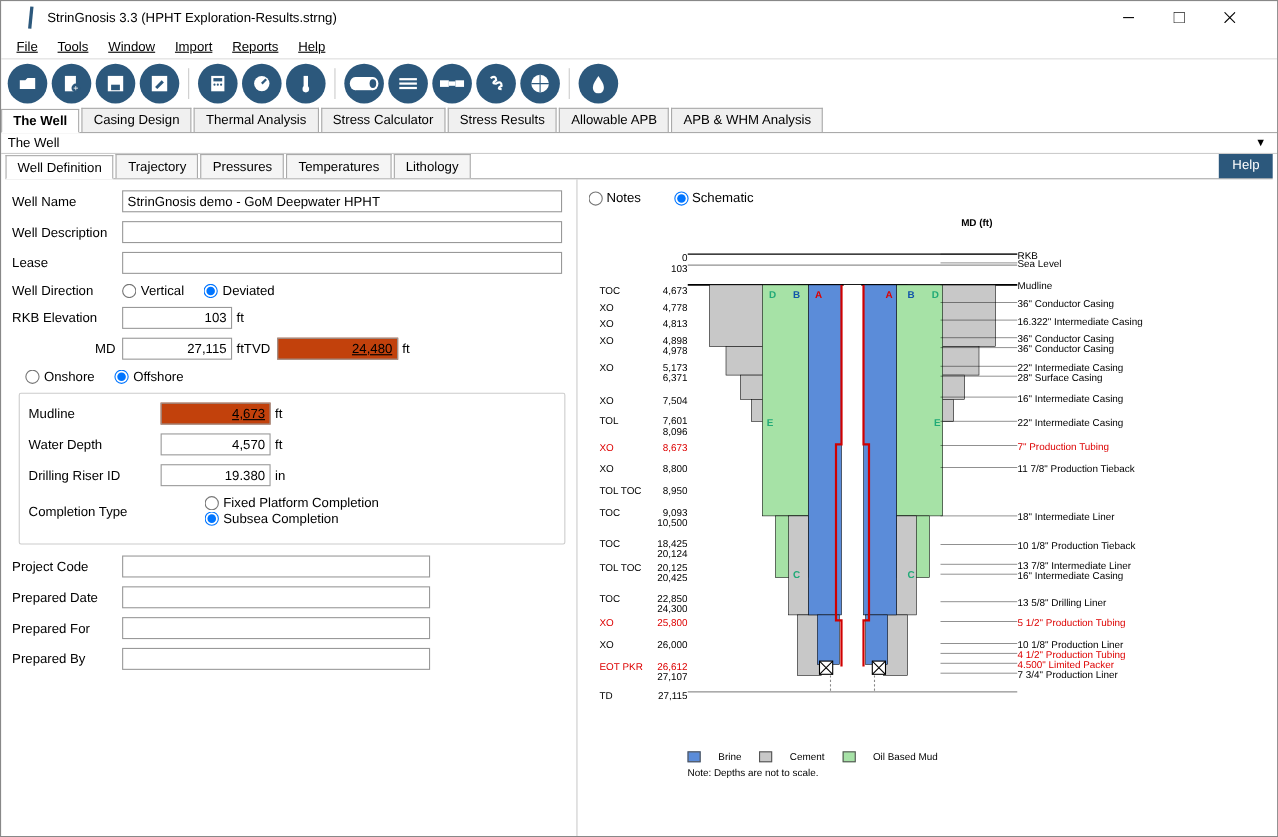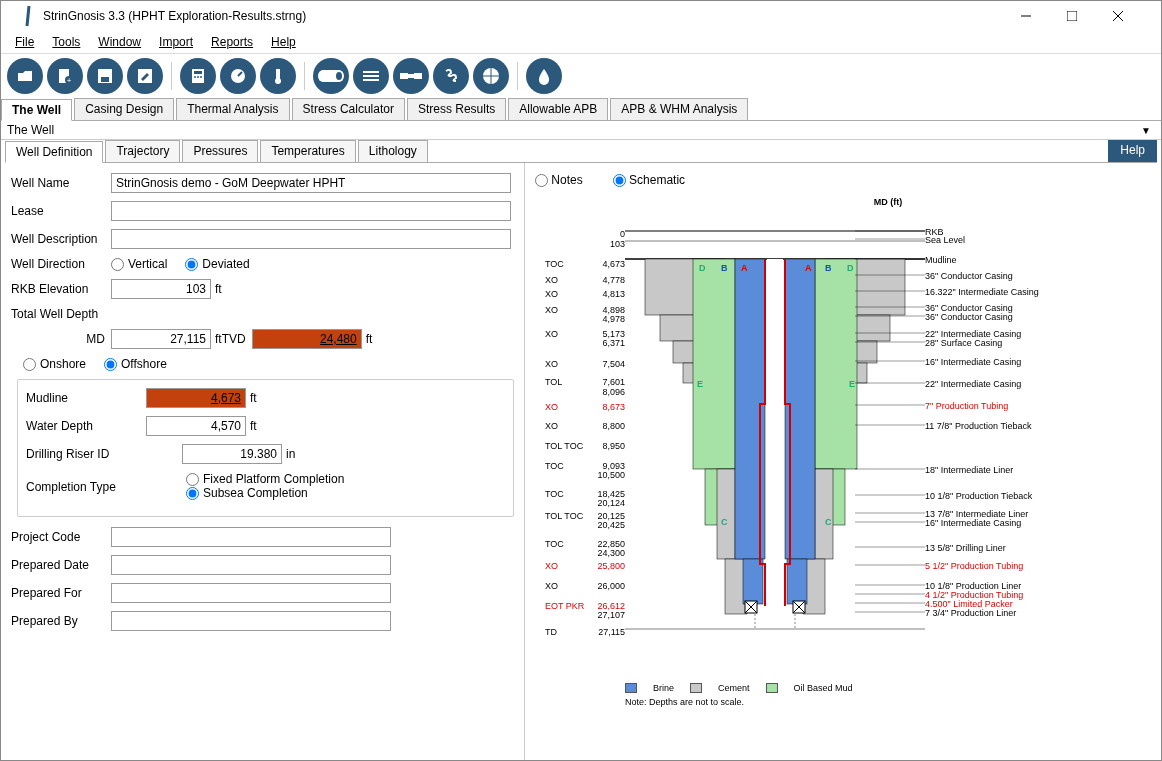--- a/index.html
+++ b/index.html
@@ -204,25 +204,25 @@
 </div>
 
 <div class="content">
 
   <div class="left-pane">
     <div class="form-row">
       <div class="label">Well Name</div>
       <input type="text" style="width: 400px;" value="StrinGnosis demo - GoM Deepwater HPHT">
     </div>
     <div class="form-row">
+      <div class="label">Well Description</div>
+      <input type="text" style="width: 400px;" value="">
+    </div>
+    <div class="form-row">
       <div class="label">Lease</div>
-      <input type="text" style="width: 400px;" value="">
-    </div>
-    <div class="form-row">
-      <div class="label">Well Description</div>
       <input type="text" style="width: 400px;" value="">
     </div>
     <div class="form-row">
       <div class="label">Well Direction</div>
       <div class="radio-group">
         <label>
             <input type="radio" name="dir" style=""> 
             <span>Vertical</span>
           </label>
         <label>
@@ -230,23 +230,20 @@
             <span>Deviated</span>
           </label>
       </div>
     </div>
     <div class="form-row">
       <div class="label">RKB Elevation</div>
       <input type="text" style="width: 100px; text-align: right;" value="103">
       <span class="unit">ft</span>
     </div>
     <div class="form-row">
-      <div class="label">Total Well Depth</div>
-    </div>
-    <div class="form-row">
       <div class="label" style="text-align:right;padding-right:6px">MD</div>
       <input type="text" style="width: 100px; text-align: right;" value="27,115">
       <span class="unit">ft</span>
       <div style="width:30px;text-align:right;padding-right:6px">TVD</div>
       <input type="text" class="ro" style="width: 110px; text-align: right;" readonly="" value="24,480">
       <span class="unit">ft</span>
     </div>
     <div class="form-row" style="padding-left:12px;">
       <div class="radio-group">
         <label>
@@ -265,21 +262,21 @@
         <input type="text" class="ro" style="width: 100px; text-align: right;" readonly="" value="4,673">
         <span class="unit">ft</span>
       </div>
       <div class="form-row">
         <div class="label" style="width:120px">Water Depth</div>
         <input type="text" style="width: 100px; text-align: right;" value="4,570">
         <span class="unit">ft</span>
       </div>
       <div class="form-row">
         <div class="label" style="width:120px">Drilling Riser ID</div>
-        <input type="text" style="width: 100px; text-align: right; margin-left: 36px;" value="19.380">
+        <input type="text" style="width: 100px; text-align: right;" value="19.380">
         <span class="unit">in</span>
       </div>
       <div class="form-row" style="align-items:flex-start;">
         <div class="label" style="width:160px;padding-top:8px">Completion Type</div>
         <div>
           <label style="display:flex;align-items:center;gap:4px;">
               <input type="radio" name="comp" style=""> 
               <span>Fixed Platform Completion</span>
             </label>
           <label style="display:flex;align-items:center;gap:4px;">

